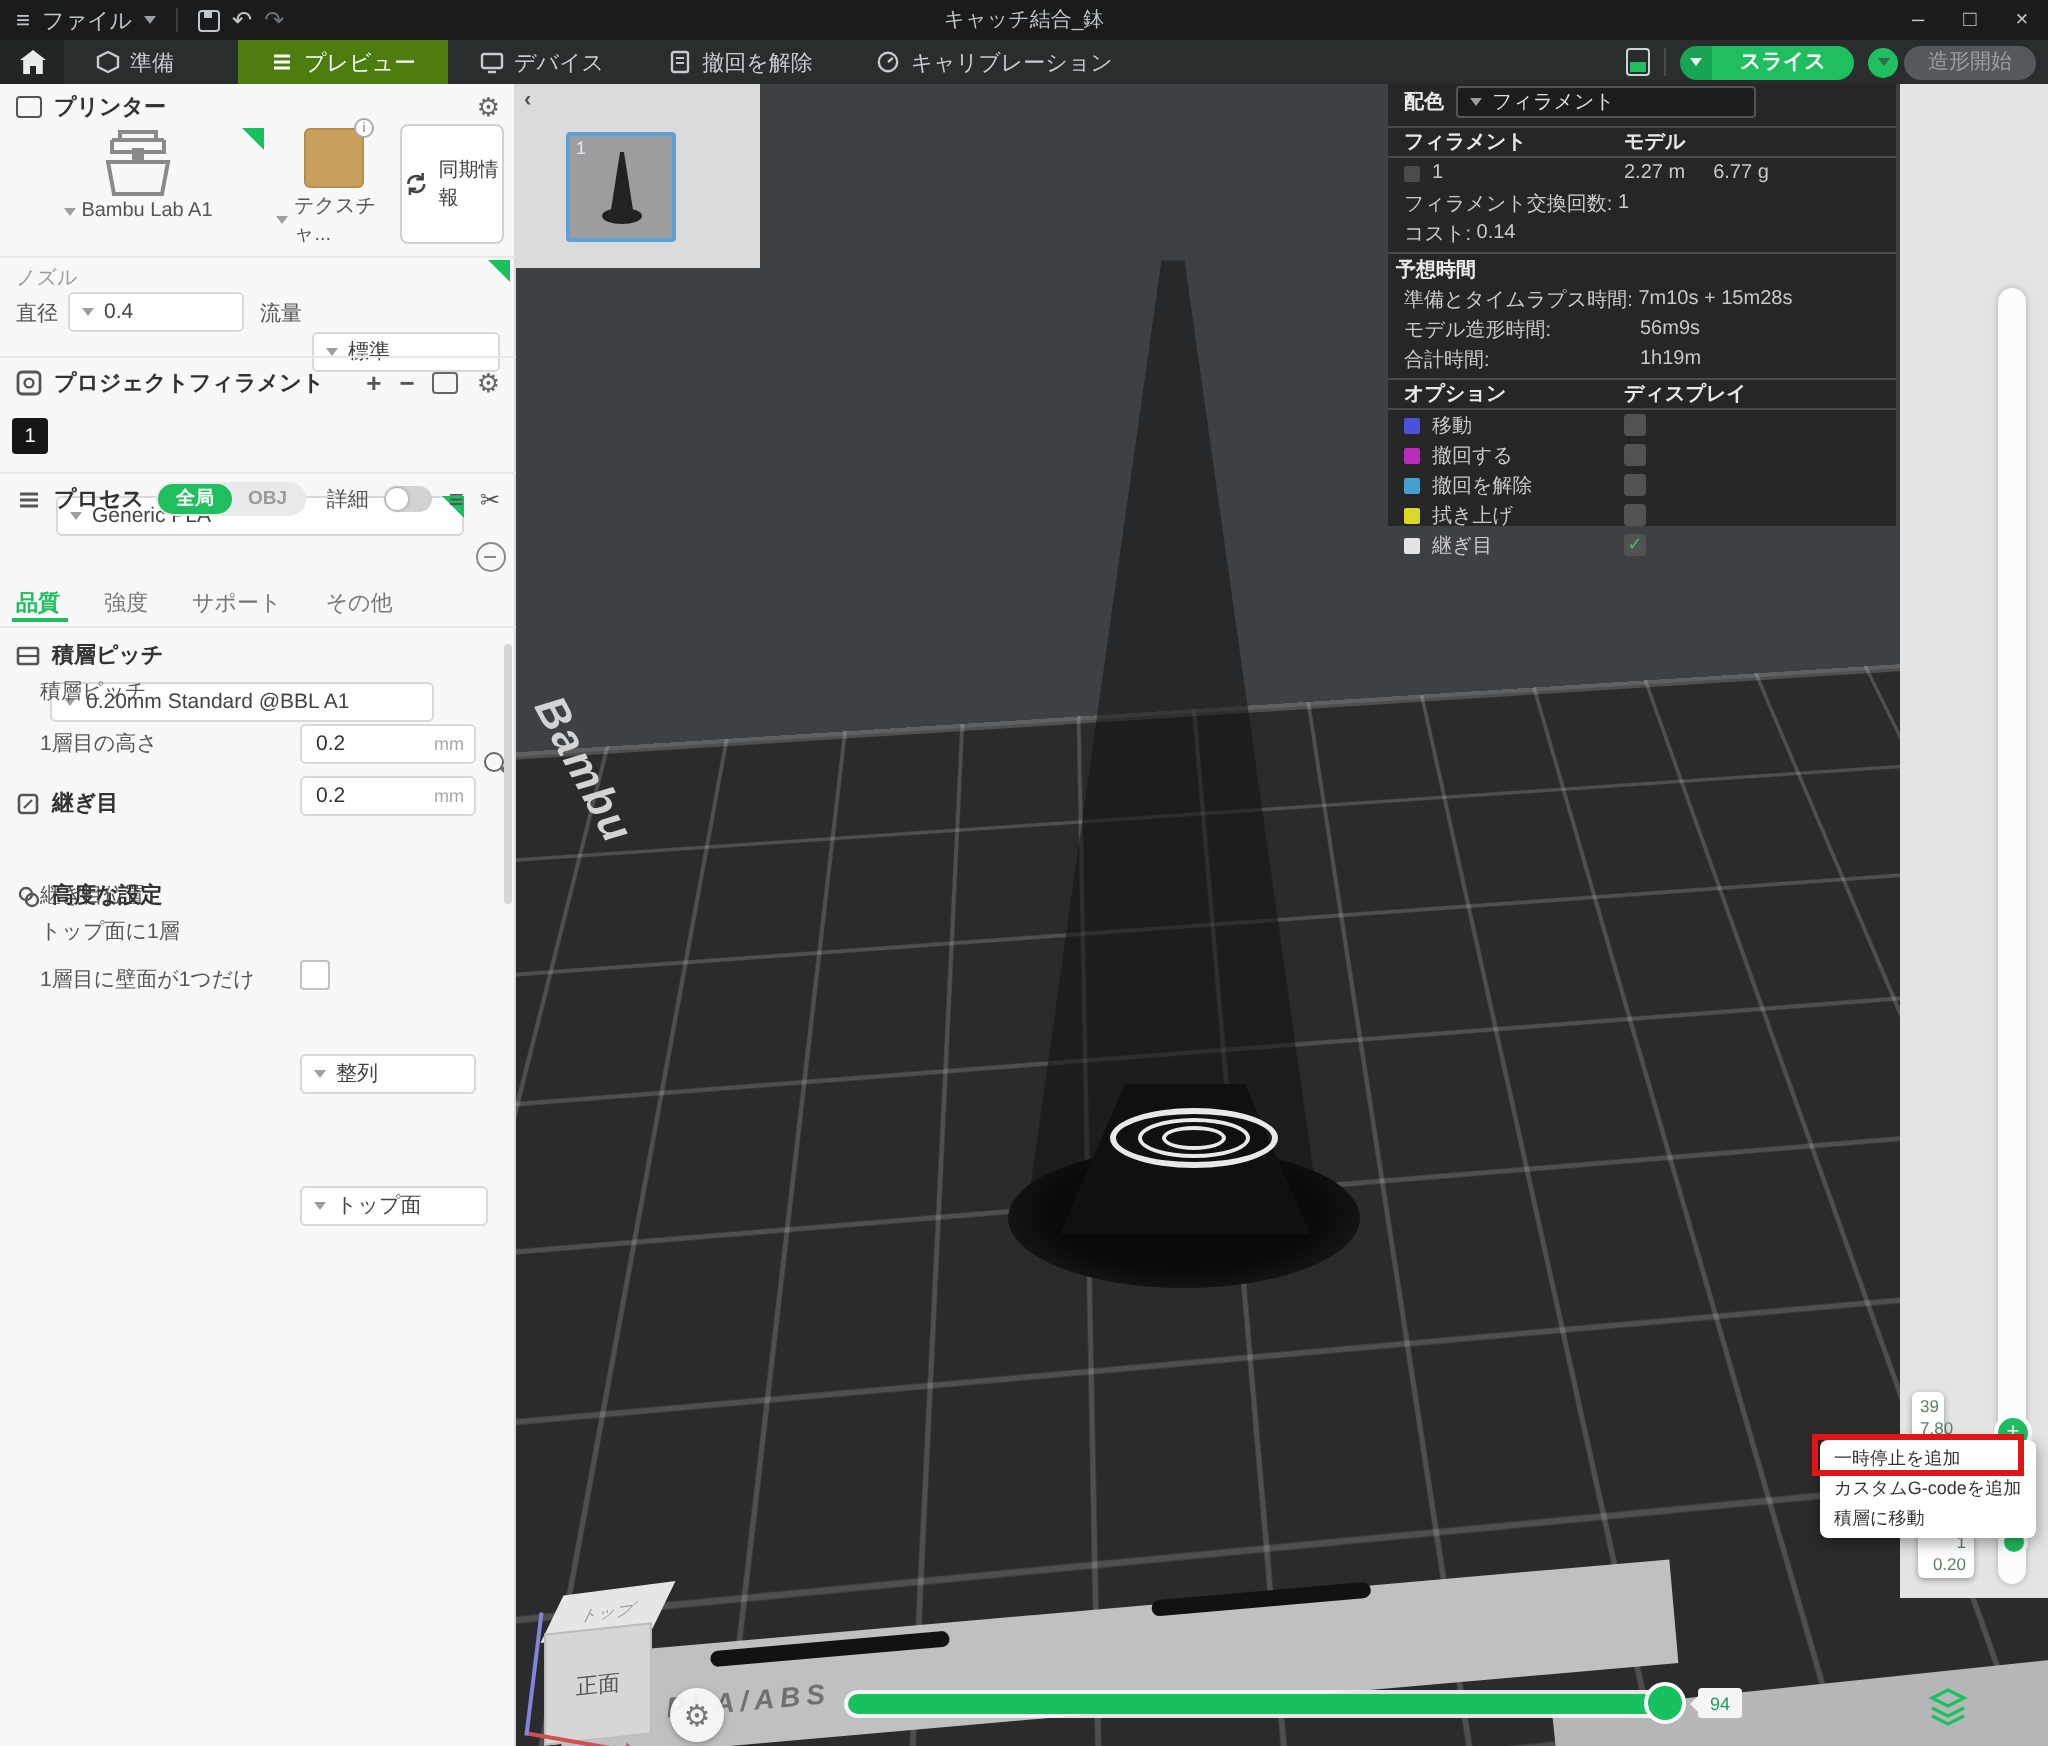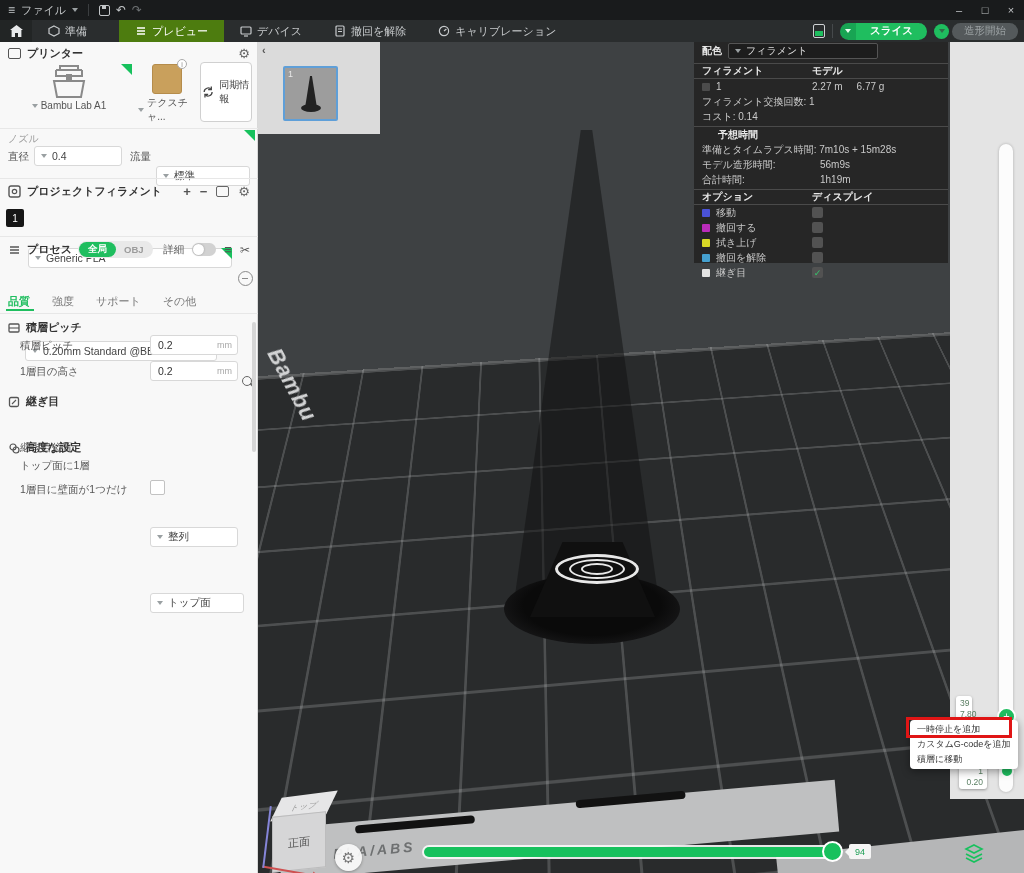--- a/index.html
+++ b/index.html
@@ -49,21 +49,21 @@
   .sb-iconbox { width:13px; height:11px; border:1.5px solid #555; border-radius:2px; }
   .gear { color:#666; font-size:13px; line-height:1; }
   .corner-flag { position:absolute; width:0; height:0; border-top:11px solid #17c15d; border-left:11px solid transparent; }
   .card-label { font-size:10px; color:#555; display:flex; align-items:center; gap:3px; justify-content:center; }
   .sync-card { position:absolute; left:200px; top:20px; width:52px; height:60px; border:1px solid #d0d0d0; border-radius:4px; background:#fff;
     display:flex; flex-direction:row; align-items:center; justify-content:center; gap:4px; }
   .texture-sq { width:30px; height:30px; background:#c9a05c; border-radius:3px; border:1px solid #b58c4b; }
   .info-dot { position:absolute; right:-5px; top:-5px; width:10px; height:10px; border:1px solid #aaa; border-radius:50%; background:#fff; color:#888; font-size:7px; display:flex; align-items:center; justify-content:center; }
   .muted-label { font-size:10px; color:#9a9a9a; }
   .selbox { height:20px; background:#fff; border:1px solid #d8d8d8; border-radius:3px; display:flex; align-items:center; gap:5px; padding:0 6px; font-size:10.5px; color:#444; position:relative; }
-  .valbox { height:20px; background:#fff; border:1px solid #d8d8d8; border-radius:3px; display:flex; align-items:center; justify-content:space-between; padding:0 5px 0 7px; font-size:10.5px; color:#333; }
+  .valbox { height:20px; background:#fff; border:1px solid #d8d8d8; border-radius:3px; display:flex; align-items:center; justify-content:space-between; padding:0 5px 0 7px; font-size:10.5px; color:#333;margin-top:27px; }
   .valbox .unit { color:#a8a8a8; font-size:9px; }
   .pillgroup { display:flex; align-items:center; background:#e9e9e9; border-radius:9px; padding:1px; height:17px; }
   .pill-on { background:#1fbe5f; color:#fff; font-size:9.5px; border-radius:8px; padding:1px 9px; font-weight:bold; }
   .pill-off { color:#9b9b9b; font-size:9.5px; padding:1px 8px; }
   .toggle { width:24px; height:13px; border-radius:7px; background:#d2d2d2; position:relative; }
   .toggle .knob { position:absolute; left:1px; top:1px; width:11px; height:11px; border-radius:50%; background:#fff; box-shadow:0 0 2px rgba(0,0,0,.3); }
   .sb-tab { font-size:11px; color:#777; }
   .sb-tab.active { color:#1fbe5f; font-weight:bold; }
   .grp-header { display:flex; align-items:center; gap:6px; font-weight:bold; font-size:11px; color:#333; }
   .row-label { font-size:10.5px; color:#555; }
@@ -112,21 +112,21 @@
 
   
   .slice-panel { position:absolute; left:436px; top:0; width:254px; height:221px; background:rgba(37,37,37,.96); color:#c9c9c9; font-size:10px; }
   .sp-title { display:flex; justify-content:space-between; align-items:center; height:18px; font-weight:bold; color:#eee; font-size:10.5px; padding:0 8px; }
   .sp-colorrow { display:flex; align-items:center; gap:6px; padding:1px 8px 4px; }
   .sp-select { flex:0 0 150px; height:16px; background:#1d1d1d; border:1px solid #555; border-radius:2px; display:flex; align-items:center; gap:5px; padding:0 6px; color:#ddd; }
   .sp-cols { display:flex; border-top:1px solid #4a4a4a; border-bottom:1px solid #4a4a4a; height:16px; align-items:center; font-weight:bold; color:#e8e8e8; padding:0 8px; }
   .sp-row { display:flex; align-items:center; height:15px; padding:0 8px; }
   .sw { width:8px; height:8px; border-radius:1px; margin-right:6px; flex:none; }
   .sp-col2 { margin-left:auto; width:128px; display:flex; gap:14px; }
-  .sp-sec { border-top:1px solid #4a4a4a; font-weight:bold; color:#e8e8e8; height:16px; display:flex; align-items:center; padding:0 24px; margin-top:2px; }
+  .sp-sec { border-top:1px solid #4a4a4a; font-weight:bold; color:#e8e8e8; height:16px; display:flex; align-items:center; padding:0 4px; margin-top:2px; }
   .cb { width:11px; height:11px; background:#525252; border-radius:2px; display:flex; align-items:center; justify-content:center; font-size:9px; color:transparent; }
   .cb.on { color:#35c56d; }
 
   
   .right-strip { position:absolute; left:692px; top:0; width:74px; height:757px; background:#e4e4e4; }
   .v-track { position:absolute; left:741px; top:102px; width:14px; height:648px; background:#fcfcfc; border-radius:7px; box-shadow:0 0 3px rgba(0,0,0,.25); }
   .v-handle { position:absolute; border-radius:50%; background:#1fbe5f; border:2px solid #fff; color:#fff; display:flex; align-items:center; justify-content:center; font-size:11px; line-height:1; }
   .tip { position:absolute; background:#fff; border-radius:3px; box-shadow:0 1px 3px rgba(0,0,0,.35); color:#5a7f63; font-size:8.5px; text-align:right; padding:2px 4px; line-height:1.25; }
 
   
@@ -157,20 +157,21 @@
   <div class="titlebar">
     <div class="tb-left">
       <span class="tb-ico">≡</span>
       <span>ファイル</span>
       <span class="caret"></span>
       <span class="tb-sep"></span>
       <span class="saveico"></span>
       <span class="tb-ico">↶</span>
       <span class="tb-ico" style="color:#6e7274;">↷</span>
     </div>
+    <div class="tb-title">キャッチ結合_鉢</div>
     <div class="tb-win">
       <span>–</span>
       <span>□</span>
       <span>×</span>
     </div>
   </div>
 
   <div class="tabbar">
     <div class="home">
       <svg width="13" height="12" viewBox="0 0 13 12">
@@ -518,34 +519,34 @@
           </span>
       </div>
       <div class="sp-row">
         <span class="sw" style="background-color: rgb(187, 44, 187);"></span>
         <span>撤回する</span>
         <span class="sp-col2">
             <span class="cb">✓</span>
           </span>
       </div>
       <div class="sp-row">
+        <span class="sw" style="background-color: rgb(69, 160, 207);"></span>
+        <span>撤回を解除</span>
+        <span class="sp-col2">
+            <span class="cb">✓</span>
+          </span>
+      </div>
+      <div class="sp-row">
         <span class="sw" style="background-color: rgb(217, 217, 38);"></span>
         <span>拭き上げ</span>
         <span class="sp-col2">
             <span class="cb">✓</span>
           </span>
       </div>
       <div class="sp-row">
-        <span class="sw" style="background-color: rgb(69, 160, 207);"></span>
-        <span>撤回を解除</span>
-        <span class="sp-col2">
-            <span class="cb">✓</span>
-          </span>
-      </div>
-      <div class="sp-row">
         <span class="sw" style="background-color: rgb(227, 227, 227);"></span>
         <span>継ぎ目</span>
         <span class="sp-col2">
             <span class="cb on">✓</span>
           </span>
       </div>
     </div>
 
   </div>
 </div>

